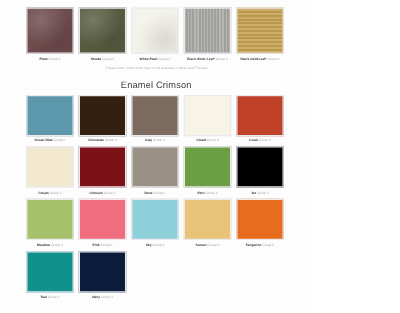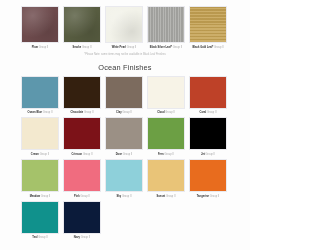--- a/index.html
+++ b/index.html
@@ -147,21 +147,21 @@
         </div>
         <div class="swatch-cell">
           <div class="swatch-chip tall tex-horiz" style="background: rgb(197, 162, 83);"></div>
           <div class="swatch-label"><span class="nm">Black Gold Leaf*</span> <span class="grp">Group II</span></div>
         </div>
       </div>
     <div class="footnote">*Please Note: some items may not be available in Black Leaf Finishes</div>
   </div>
 
   <div>
-    <div class="section-title">Ocean Finishes</div>
+    <div class="section-title">Enamel Crimson</div>
     <div id="enamel-rows">
         <div class="swatch-row enamel-row">
           <div class="swatch-cell">
             <div class="swatch-chip" style="background: rgb(93, 151, 172);"></div>
             <div class="swatch-label"><span class="nm">Ocean Blue</span> <span class="grp">Group II</span></div>
           </div>
           <div class="swatch-cell">
             <div class="swatch-chip" style="background: rgb(52, 32, 15);"></div>
             <div class="swatch-label"><span class="nm">Chocolate</span> <span class="grp">Group II</span></div>
           </div>

